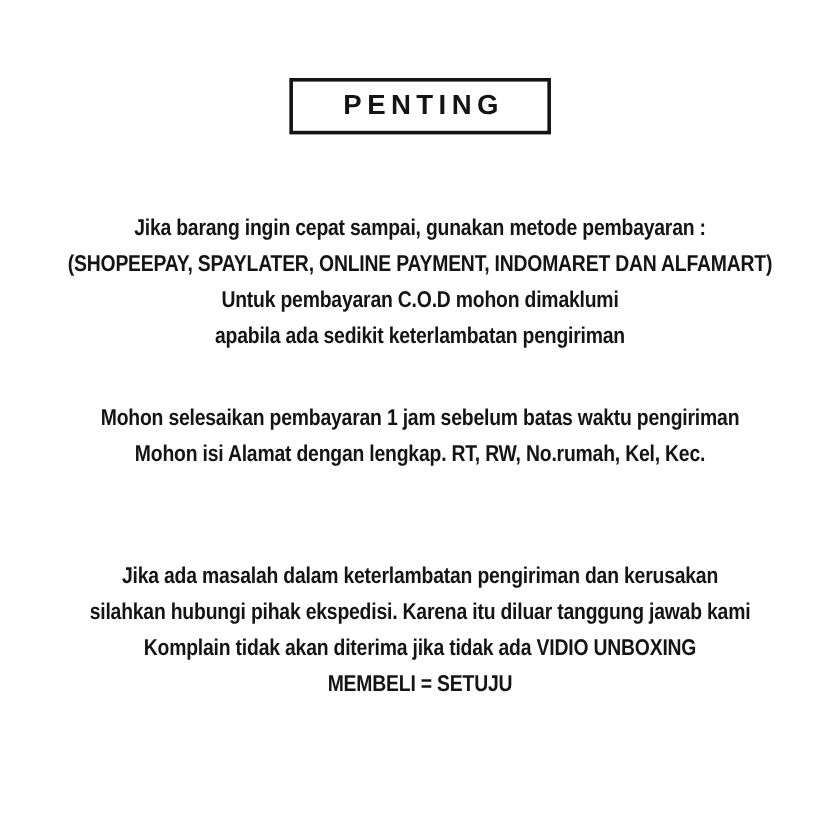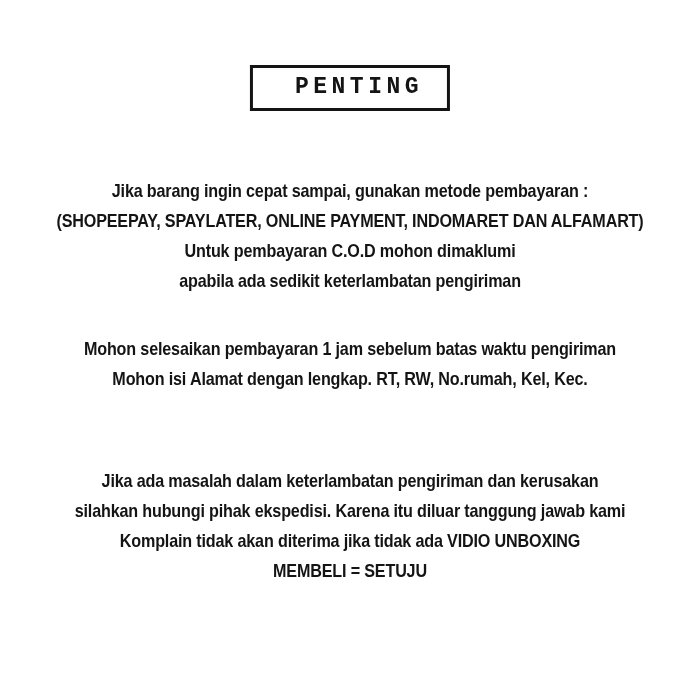--- a/index.html
+++ b/index.html
@@ -15,23 +15,22 @@
     overflow: hidden;
     font-family: "Liberation Sans", sans-serif;
     color: #141414;
   }
   .title-box {
     position: absolute;
     top: 65px;
     left: 50%;
     transform: translateX(-50%);
     border: 3px solid #141414;
-    padding: 6px 24px 8px 42px;
+    padding: 6px 36px 8px 42px;
     background: #ffffff;
-    font-family: Liberation Mono, monospace;
   }
   .title-text {
     font-size: 23px;
     font-weight: bold;
     letter-spacing: 4.5px;
     white-space: nowrap;
     color: #141414;
   }
   .para {
     position: absolute;

